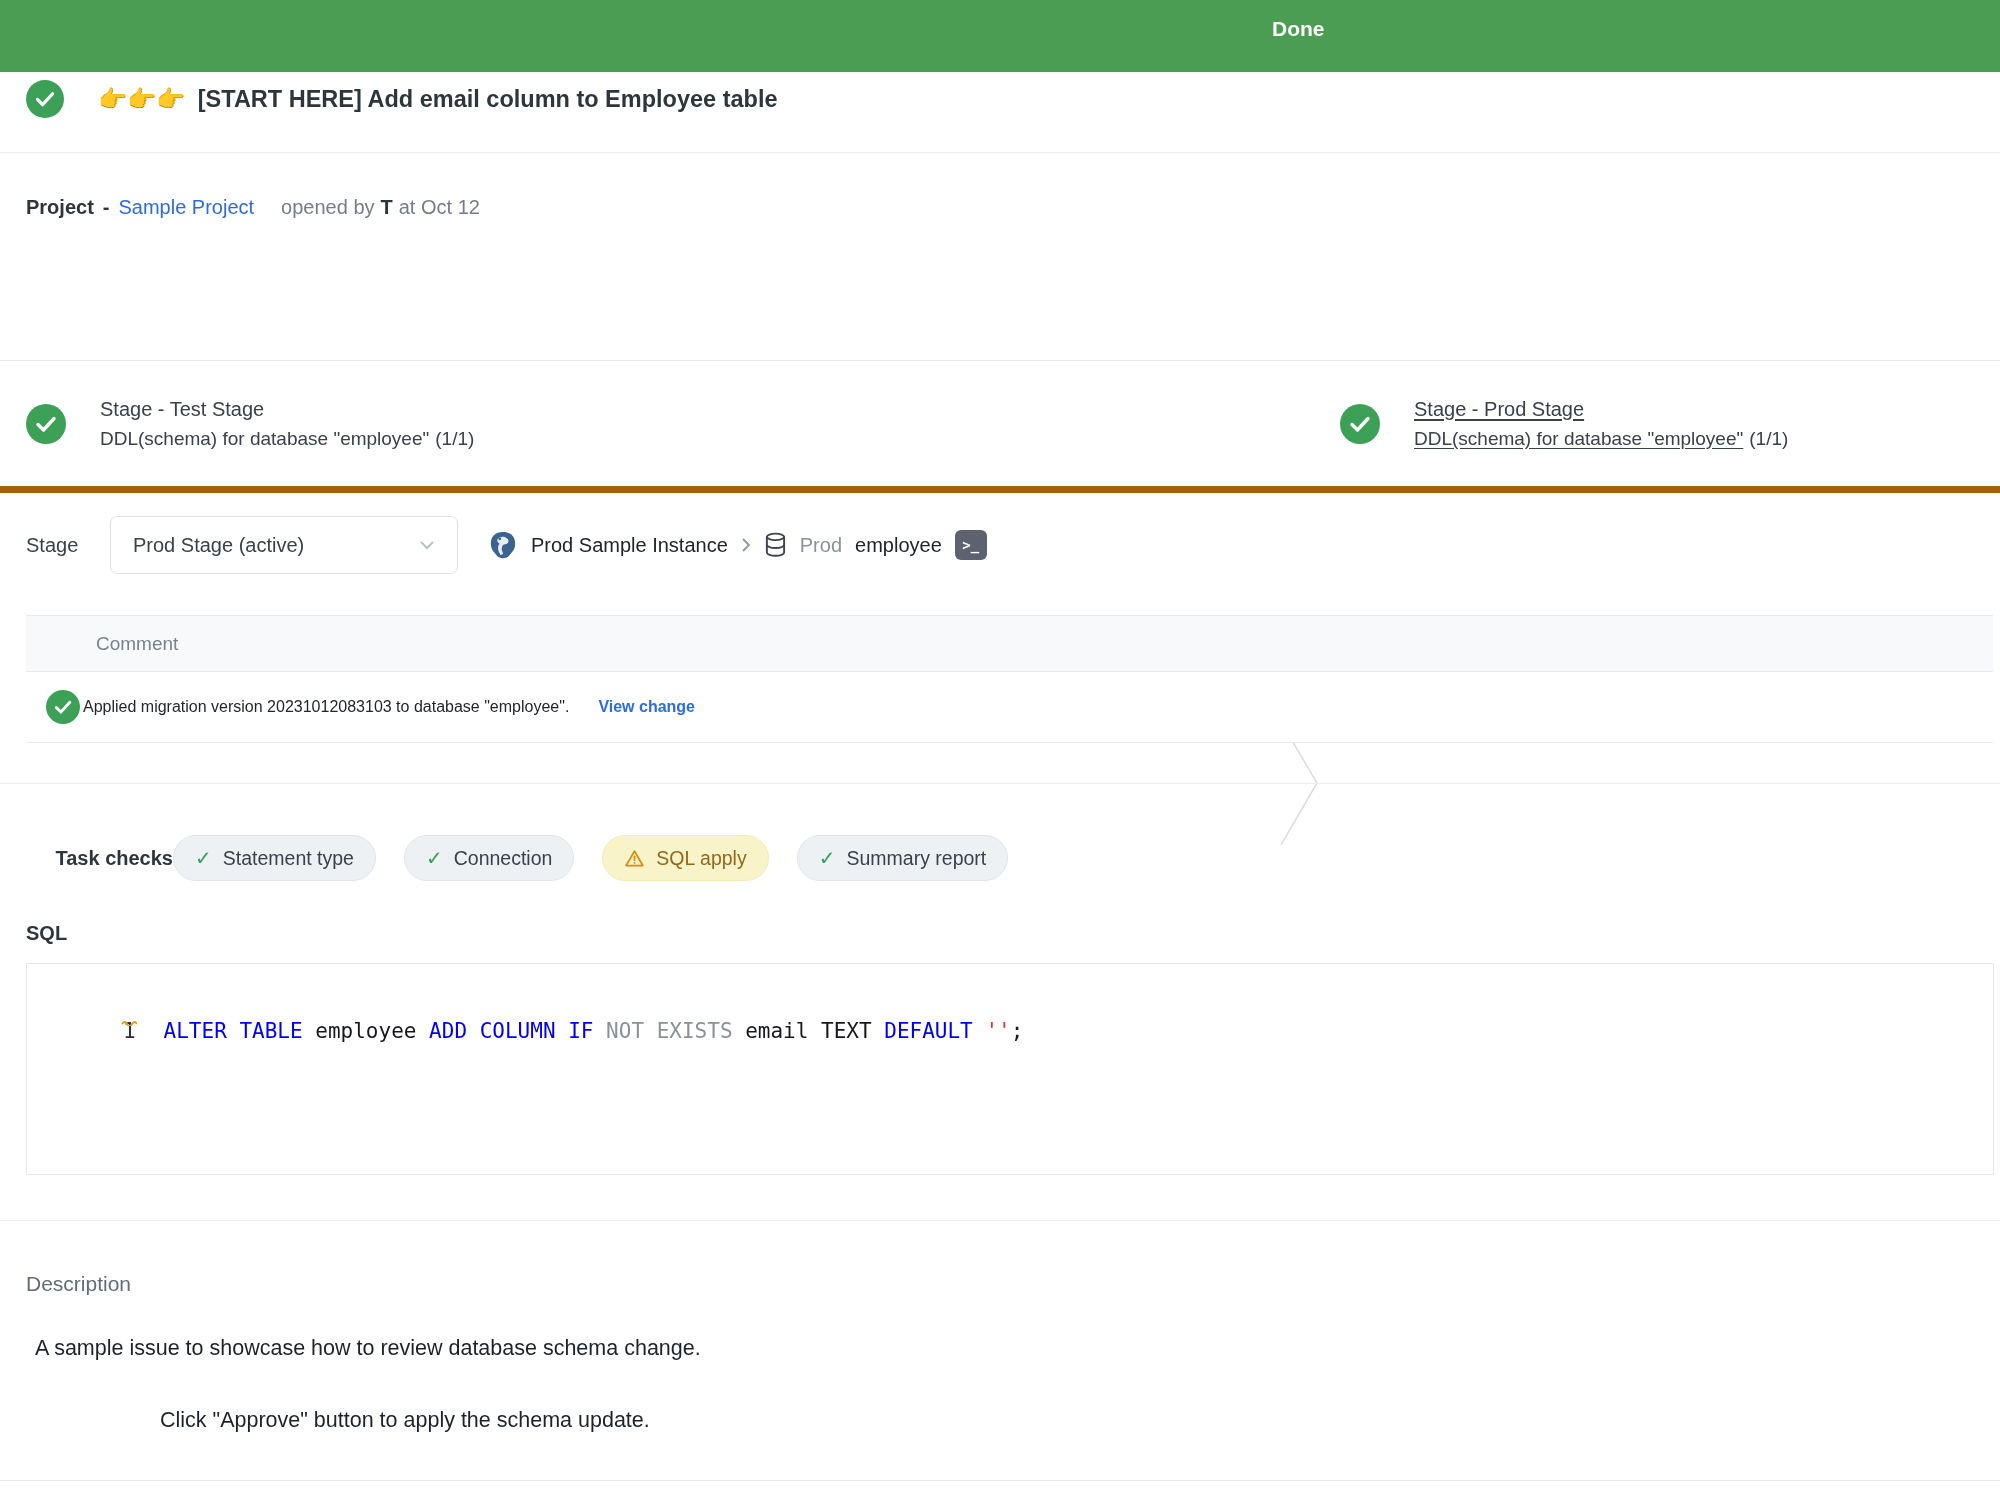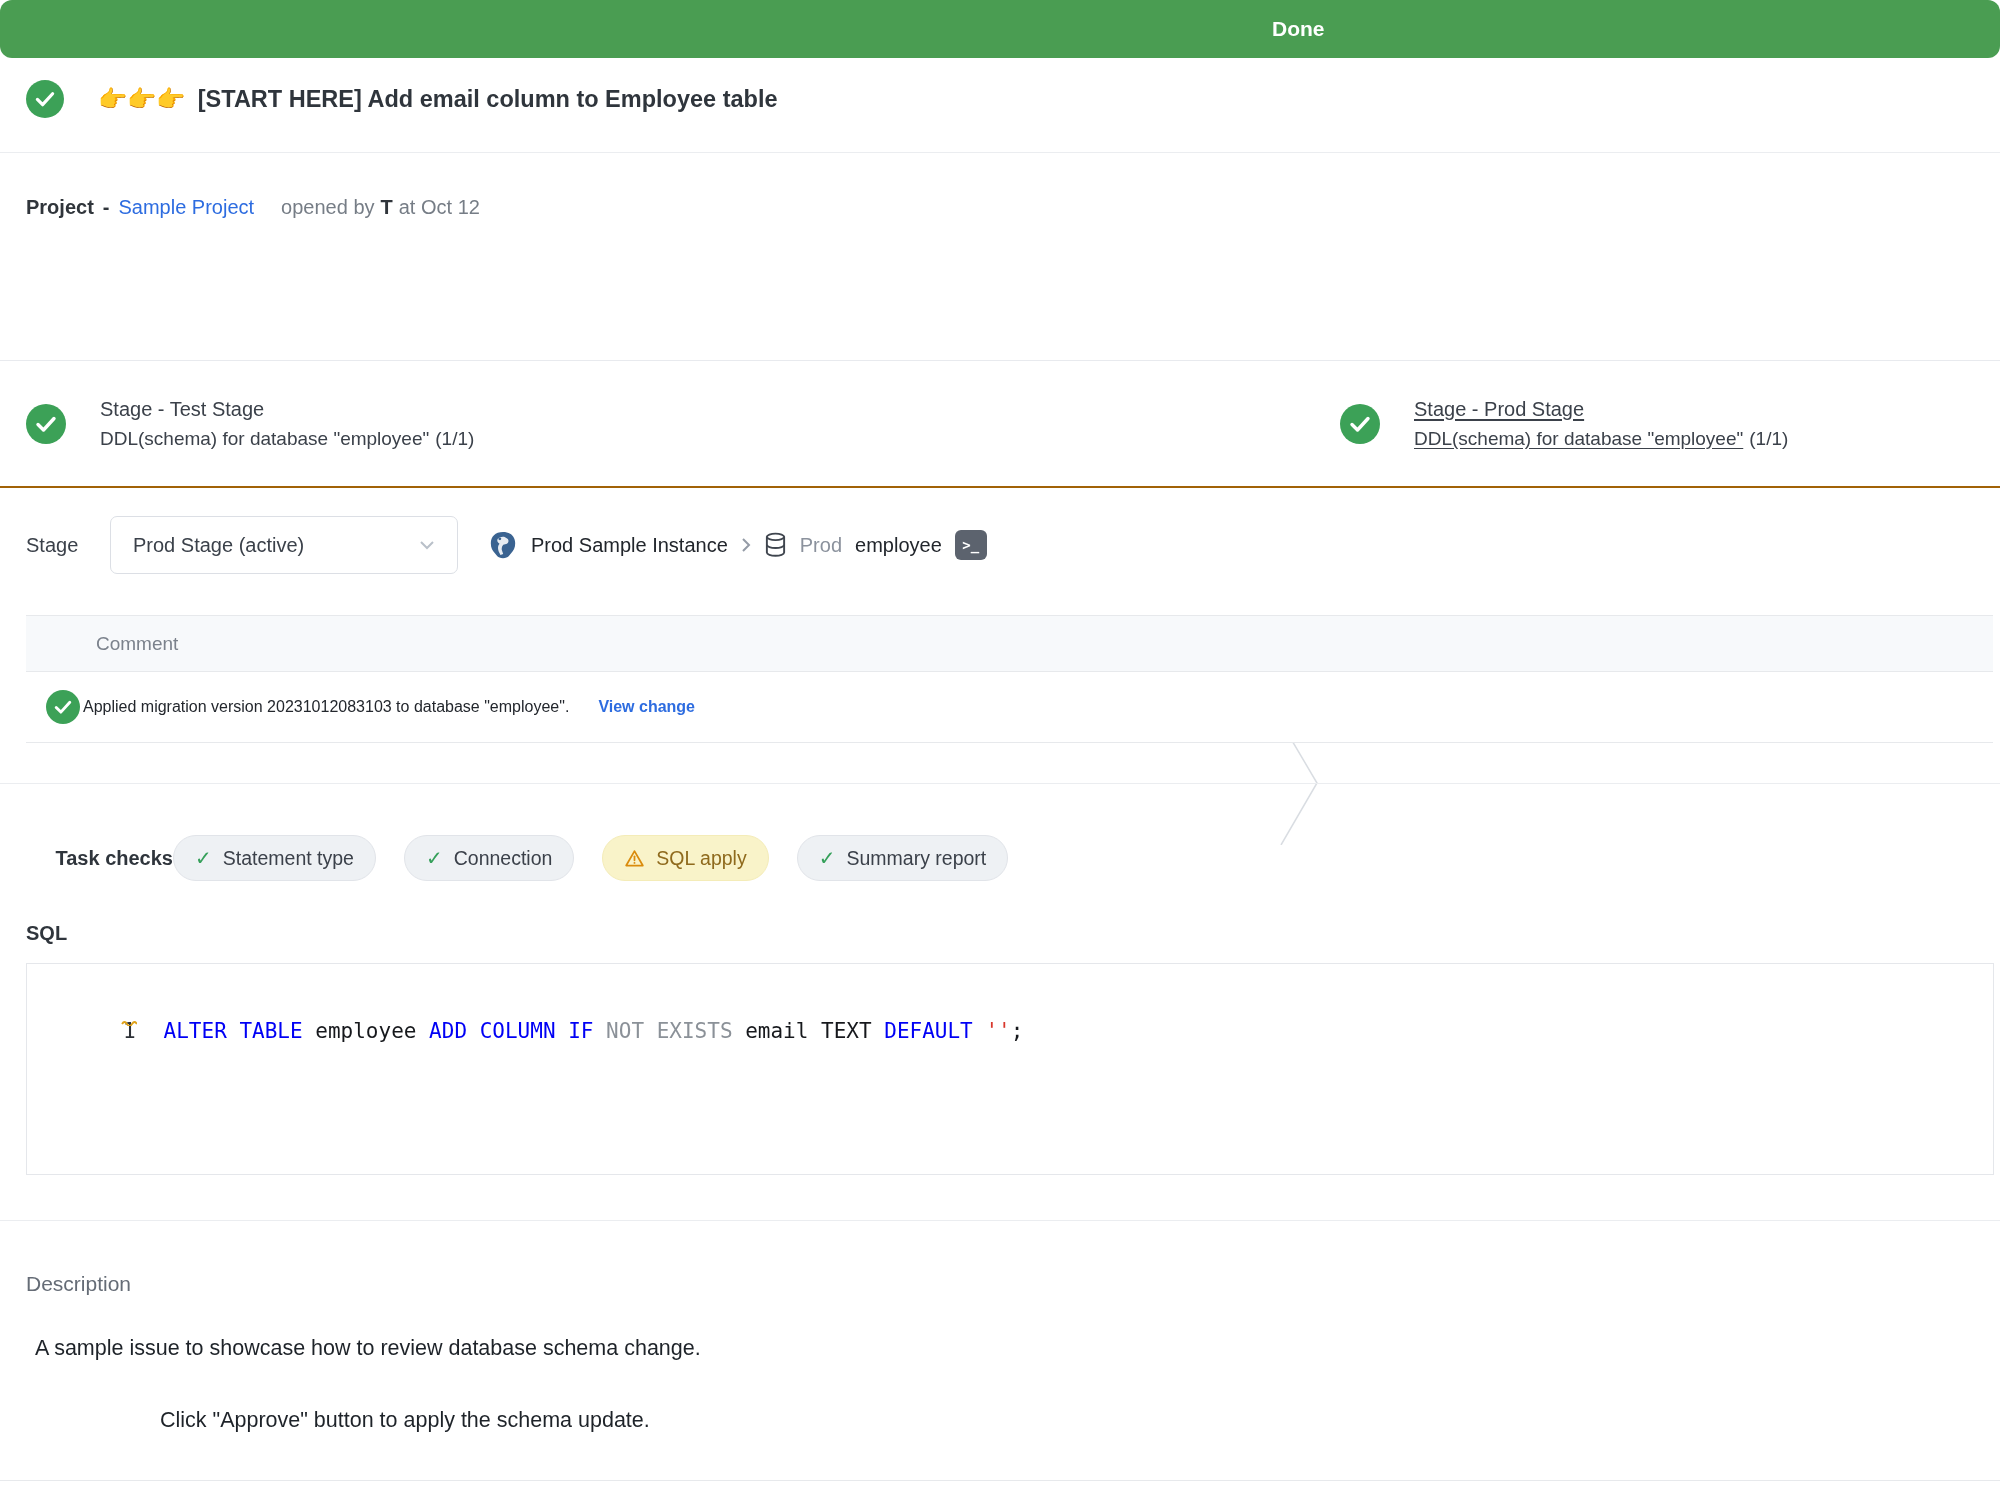--- a/index.html
+++ b/index.html
@@ -2,40 +2,40 @@
 <html><head>
 <meta charset="utf-8">
 <style>
   html,body{margin:0;padding:0;}
   body{
     width:2000px;height:1500px;position:relative;background:#fff;overflow:hidden;
     font-family:"Liberation Sans","DejaVu Sans",sans-serif;color:#23272d;
   }
   .abs{position:absolute;}
   
-  .topbar{left:0;top:0;width:2000px;height:58px;background:#4a9d52;border-radius:12px;}
+  .topbar{left:0;top:0;width:2000px;height:72px;background:#4a9d52;}
   .done{position:absolute;left:1272px;top:0;height:57px;line-height:57px;color:#fff;
     font-weight:700;font-size:21px;}
   
   .divider{left:0;width:2000px;height:0;border-top:1px solid #ebedf0;}
   
   .title-row{left:26px;top:80px;display:flex;align-items:center;gap:34px;}
   .title-row h1{margin:0;font-size:23.5px;font-weight:700;color:#2f353c;display:flex;align-items:center;}
   .title-emoji{margin-right:12px;color:#e8a33d;font-weight:400;}
   
   .project-row{left:26px;top:196px;display:flex;align-items:center;font-size:20px;}
   .proj-label{color:#30353b;font-weight:600;}
   .proj-dash{color:#30353b;font-weight:600;margin:0 9px;}
   .link{color:#2d6ce0;cursor:pointer;}
   .muted{color:#767d86;}
   .proj-opened{margin-left:27px;display:flex;gap:6px;align-items:center;}
   .proj-user{color:#30353b;font-weight:700;}
   
   .stage-band{left:0;top:360px;width:2000px;height:125px;
-    border-top:1px solid #e8eaee;border-bottom:2px solid #a16207;background:#fff;}
+    border-top:1px solid #e8eaee;border-bottom:7px solid #a16207;background:#fff;}
   .stage{position:absolute;top:0;height:125px;display:flex;align-items:center;gap:34px;}
   .stage-1{left:26px;} .stage-2{left:1340px;}
   .stage-title{font-size:20px;font-weight:500;color:#3b414a;margin-bottom:7px;}
   .stage-sub{font-size:19px;color:#3b414a;}
   .u{text-decoration:underline;text-underline-offset:3px;}
   .stage-count{margin-left:6px;}
   .chev-sep{left:1280px;top:361px;}
   
   .selector-row{left:26px;top:515px;height:60px;display:flex;align-items:center;}
   .sel-label{width:84px;font-size:20px;font-weight:500;color:#3b414a;}

